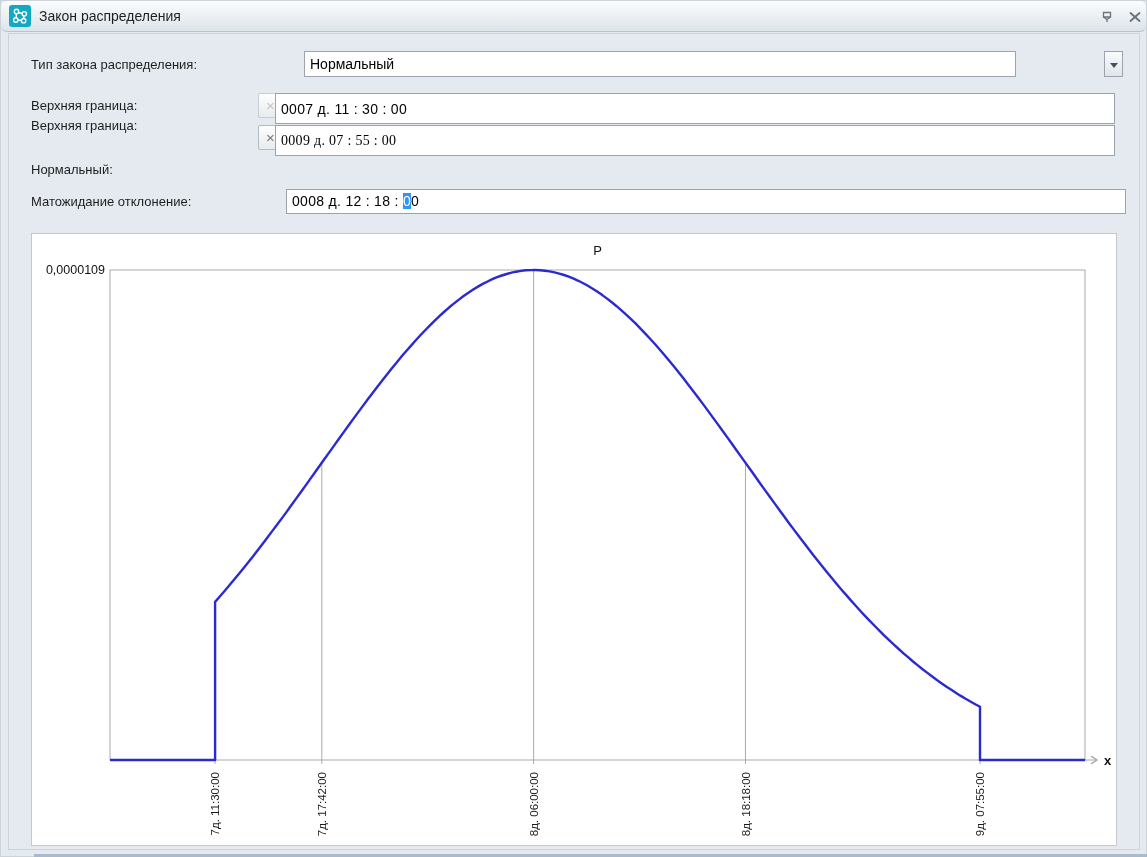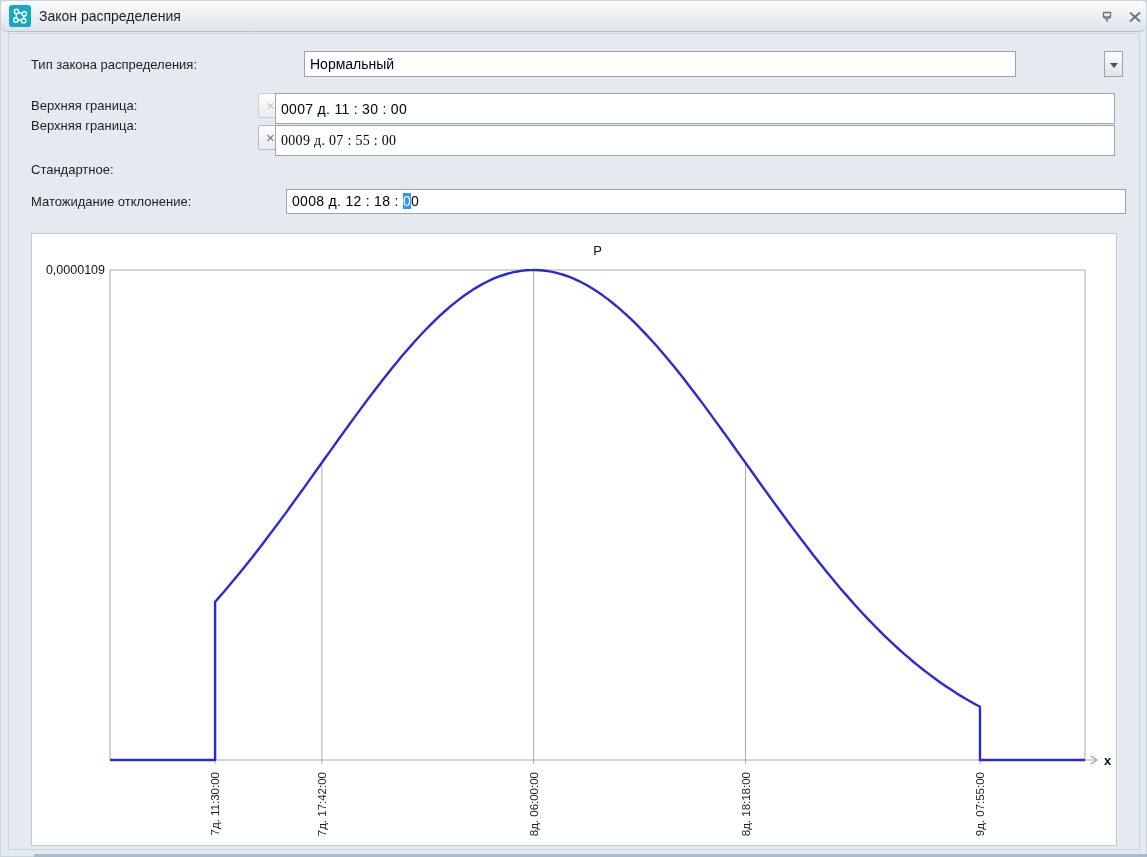--- a/index.html
+++ b/index.html
@@ -107,21 +107,21 @@
   </div>
 
   <div class="form-label" style="top:92px">Верхняя граница:</div>
   <button class="clear-btn disabled" style="top:92px">×</button>
   <input class="duration-input" style="top: 92px;" value="0007 д. 11 : 30 : 00">
 
   <div class="form-label" style="top:112px">Верхняя граница:</div>
   <button class="clear-btn" style="top:124px">×</button>
   <input class="duration-input" style="top: 124px; font-family: Liberation Serif, serif;" value="0009 д. 07 : 55 : 00">
 
-  <div class="form-label" style="top:156px">Стандартное:</div>
+  <div class="form-label" style="top:156px">Нормальный:</div>
 
   <div class="form-label" style="top:188px">Матожидание отклонение:</div>
   <div class="duration-input rich" style="top:188px"><span>0008 д. 12 : 18 : </span><span class="selection">0</span><span>0</span></div>
 
   <div class="chart-panel">
     <svg id="chart-svg" width="1084" height="611">
         <rect x="78" y="36" width="975" height="490" class="plot-border"></rect>
         <line x1="289.82174650275545" y1="228.8" x2="289.82174650275545" y2="526" class="dropline"></line>
         <line x1="501.64349300551095" y1="36.0" x2="501.64349300551095" y2="526" class="dropline"></line>
         <line x1="713.465239508266" y1="228.8" x2="713.465239508266" y2="526" class="dropline"></line>

